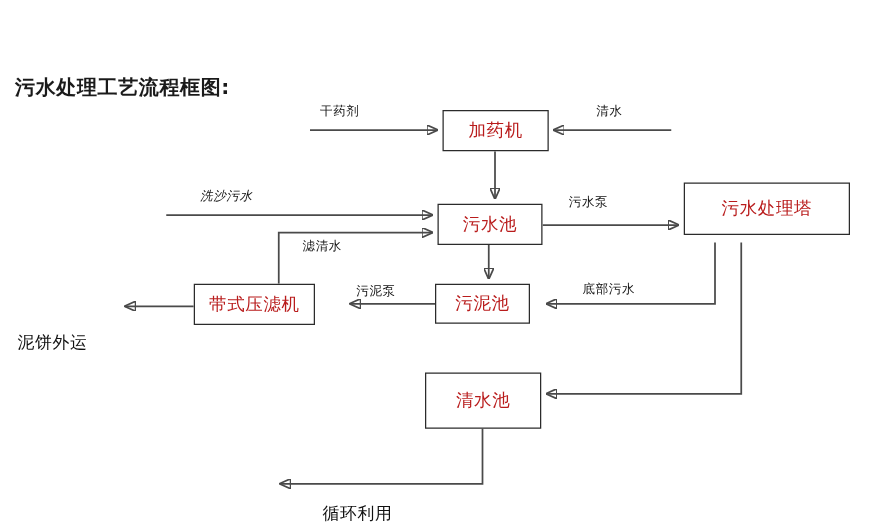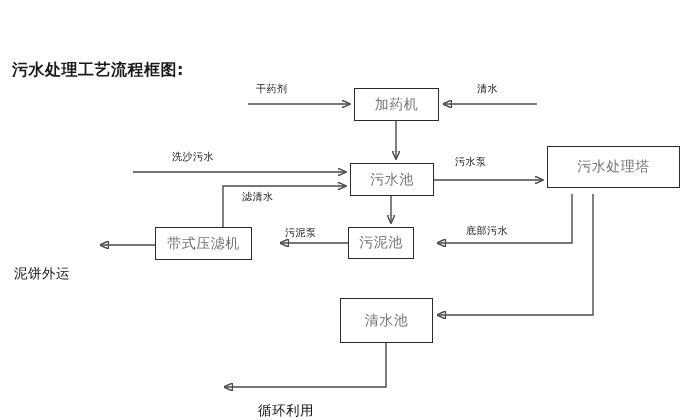--- a/index.html
+++ b/index.html
@@ -24,21 +24,21 @@
     color: #1a1a1a;
     letter-spacing: 0.5px;
     white-space: nowrap;
     margin-top: 42px;
   }
   .node {
     position: absolute;
     box-sizing: border-box;
     border: 1.3px solid #2b2b2b;
     background: #ffffff;
-    color: #737373;
+    color: #b91c1c;
     display: flex;
     align-items: center;
     justify-content: center;
     font-size: 14px;
     letter-spacing: 0.5px;
     white-space: nowrap;
     z-index: 3;
   }
   .edge-label {
     position: absolute;
@@ -124,33 +124,33 @@
   </div>
 
   <div class="node" style="left:547px; top:146px; width:133px; height:42px;">
     <span>污水处理塔</span>
   </div>
 
   <div class="node" style="left:155px; top:227px; width:97px; height:33px;">
     <span>带式压滤机</span>
   </div>
 
-  <div class="node" style="left:348px; top:227px; width:66px; height:32px;">
+  <div class="node" style="left:348px; top:227px; width:76px; height:32px;">
     <span>污泥池</span>
   </div>
 
   <div class="node" style="left:340px; top:298px; width:93px; height:45px;">
     <span>清水池</span>
   </div>
 
   <div class="edge-label" style="left:256px; top:82px;">干药剂</div>
 
   <div class="edge-label" style="left:477px; top:82px;">清水</div>
 
-  <div class="edge-label" style="left:172px; top:150px;">洗沙污水</div>
+  <div class="edge-label" style="left:160px; top:150px;font-style:italic;">洗沙污水</div>
 
   <div class="edge-label" style="left:242px; top:190px;">滤清水</div>
 
   <div class="edge-label" style="left:455px; top:155px;">污水泵</div>
 
   <div class="edge-label" style="left:466px; top:224px;">底部污水</div>
 
   <div class="edge-label" style="left:285px; top:226px;">污泥泵</div>
 
   <div class="free-label" style="left:14px; top:231px;">泥饼外运</div>

